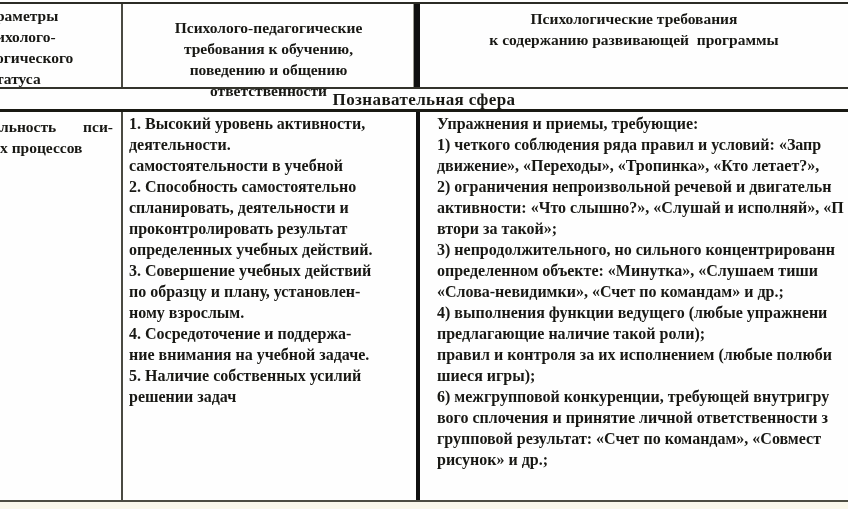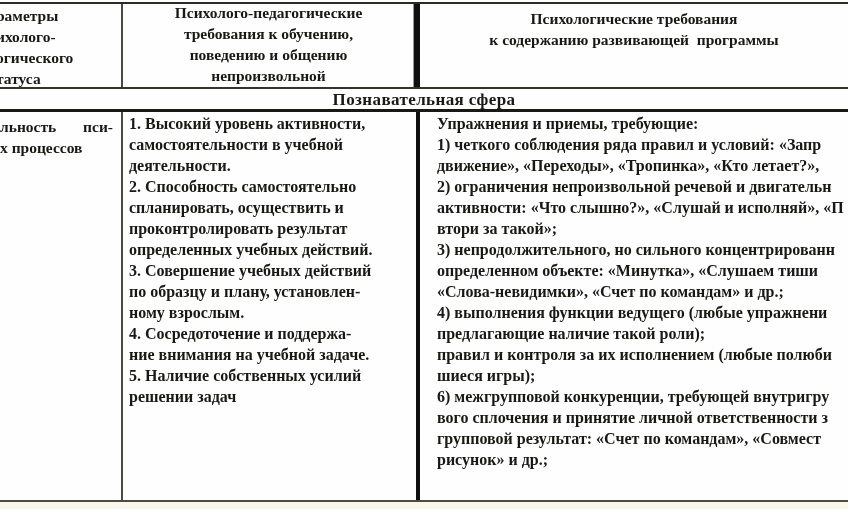--- a/index.html
+++ b/index.html
@@ -16,21 +16,21 @@
   .hdr-bottom    { left:0; top:87px;  width:848px; height:2px;   background:#33332c; }
   .sec-bottom    { left:0; top:109px; width:848px; height:3px;   background:#191913; }
   .tbl-bottom    { left:0; top:500px; width:848px; height:2px;   background:#4d4d41; }
   .bottom-strip  { left:0; top:502px; width:848px; height:7px;   background:#faf8ea; }
   .v1-header     { left:121px; top:4px;   width:2px; height:83px;  background:#4a4a42; }
   .v1-body       { left:121px; top:112px; width:2px; height:388px; background:#4a4a42; }
   .v2-header     { left:413px; top:4px;   width:6px; height:83px;  background:#101010; border-left:1px solid #9a9a90; }
   .v2-body       { left:416px; top:112px; width:4px; height:388px; background:#101010; }
   
   .h-col1 { left:-4px; top:5px;  width:128px; font-size:15.5px; }
-  .h-col2 { left:123px; top:2px; width:291px; font-size:15.5px; text-align:center; }
+  .h-col2 { left:123px; top:17px; width:291px; font-size:15.5px; text-align:center; }
   .h-col3 { left:420px; top:8px; width:428px; font-size:15.5px; text-align:center; }
   
   .section-row {
     left:0; top:90px; width:848px; height:19px;
     text-align:center; font-size:17px; line-height:19px;
     letter-spacing:0.4px;
   }
   
   .b-col1 { left:0; top:116px; width:113px; font-size:15.5px; }
   .b-col1 .just { display:flex; justify-content:space-between; line-height:21px;align-items:center; }
@@ -56,43 +56,43 @@
   <div class="abs h-col1">
       <div class="line">раметры</div>
       <div class="line">ихолого-</div>
       <div class="line">огического</div>
       <div class="line">татуса</div>
     </div>
   <div class="abs h-col2">
       <div class="line">Психолого-педагогические</div>
       <div class="line">требования к обучению,</div>
       <div class="line">поведению и общению</div>
-      <div class="line">непроизвольной</div>
+      <div class="line">ответственности</div>
     </div>
   <div class="abs h-col3">
       <div class="line">Психологические требования</div>
       <div class="line">к содержанию развивающей  программы</div>
     </div>
 
   <div class="abs section-row">Познавательная сфера</div>
 
   <div class="abs b-col1">
     <div class="just">
       <span>льность</span>
       <span>пси-</span>
     </div>
     <div class="line">х процессов</div>
   </div>
 
   <div class="abs b-col2">
       <div class="line">1. Высокий уровень активности,</div>
+      <div class="line">деятельности.</div>
       <div class="line">самостоятельности в учебной</div>
-      <div class="line">деятельности.</div>
       <div class="line">2. Способность самостоятельно</div>
-      <div class="line">спланировать, осуществить и</div>
+      <div class="line">спланировать, деятельности и</div>
       <div class="line">проконтролировать результат</div>
       <div class="line">определенных учебных действий.</div>
       <div class="line">3. Совершение учебных действий</div>
       <div class="line">по образцу и плану, установлен-</div>
       <div class="line">ному взрослым.</div>
       <div class="line">4. Сосредоточение и поддержа-</div>
       <div class="line">ние внимания на учебной задаче.</div>
       <div class="line">5. Наличие собственных усилий</div>
       <div class="line">решении задач</div>
     </div>

